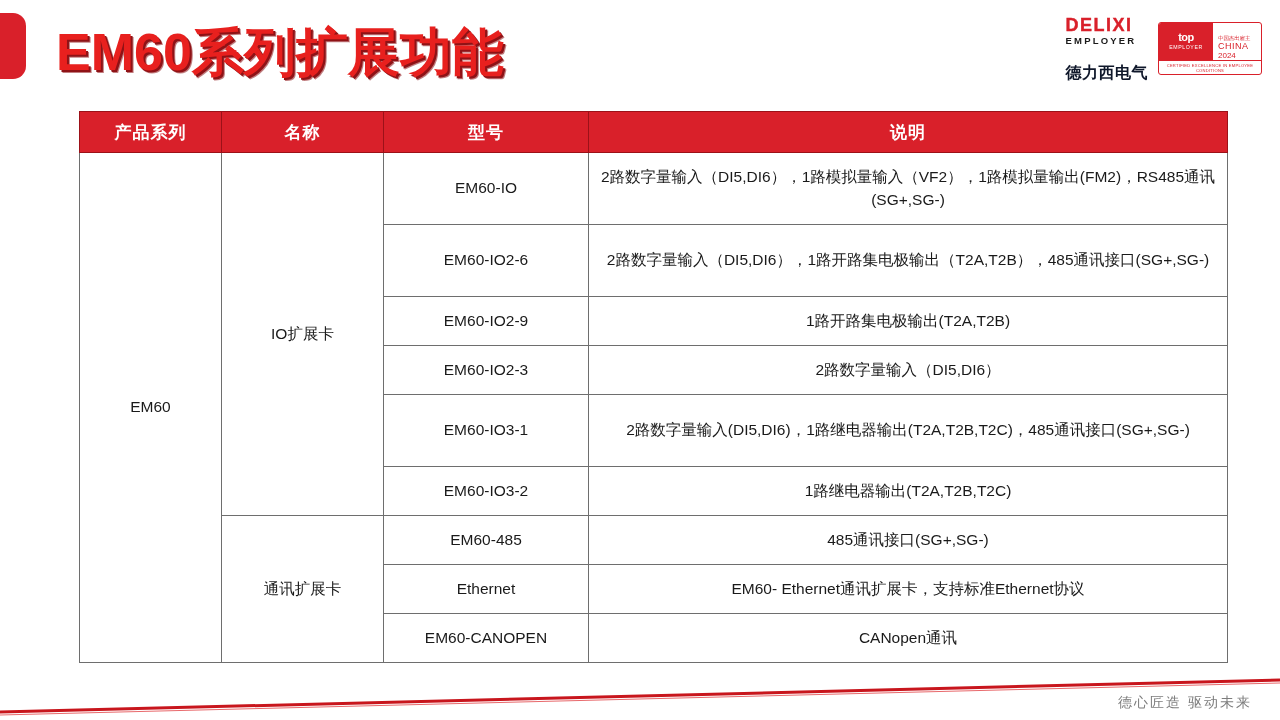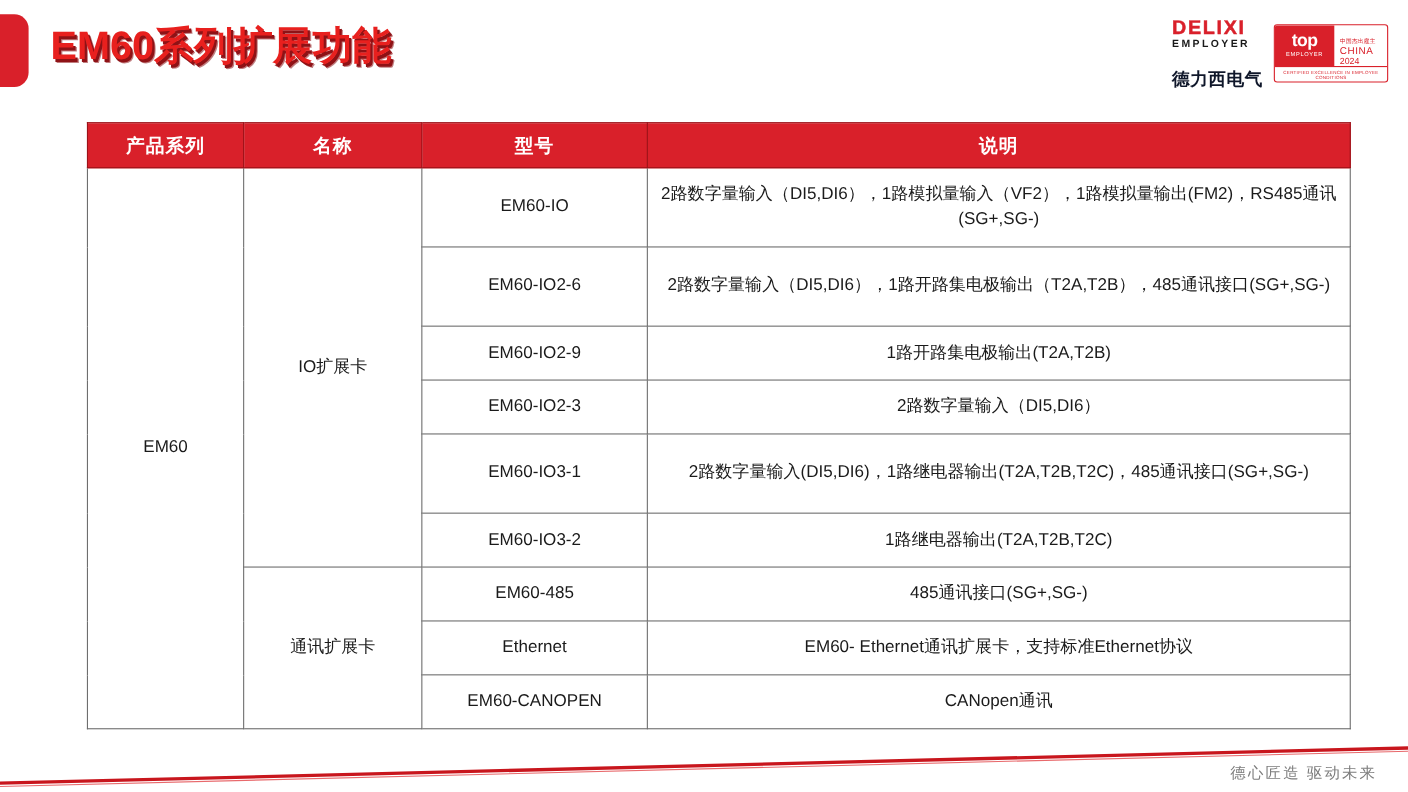--- a/index.html
+++ b/index.html
@@ -30,23 +30,23 @@
     top: 13px;
     width: 26px;
     height: 66px;
     background: #D9202A;
     border-top-right-radius: 13px;
     border-bottom-right-radius: 13px;
   }
 
   .page-title {
     position: absolute;
-    left: 46px;
+    left: 56px;
     top: 18px;
-    font-size: 36px;
+    font-size: 52px;
     font-weight: bold;
     color: #E8201E;
     letter-spacing: 0px;
     text-shadow: 2px 2px 0px #8f1216, 3px 3px 0px rgba(140,18,22,0.55);
     white-space: nowrap;
   }
 
   
   .logo-block {
     position: absolute;
@@ -109,21 +109,21 @@
     background: #D9202A;
     color: #fff;
     display: flex;
     flex-direction: column;
     align-items: center;
     justify-content: center;
     line-height: 1;
   }
 
   .te-top {
-    font-size: 16px;
+    font-size: 11px;
     font-weight: bold;
     letter-spacing: -0.5px;
   }
 
   .te-employer {
     font-size: 5.2px;
     letter-spacing: 0.6px;
     margin-top: 2px;
   }
 
@@ -198,21 +198,20 @@
   .r-short { height: 49px; }
 
   
   .footer {
     position: absolute;
     left: 0;
     bottom: 0;
     width: 1280px;
     height: 70px;
     overflow: hidden;
-    font-family: Liberation Serif, serif;
   }
 
   .footer svg {
     position: absolute;
     left: 0;
     bottom: 0;
   }
 
   .footer-slogan {
     position: absolute;

